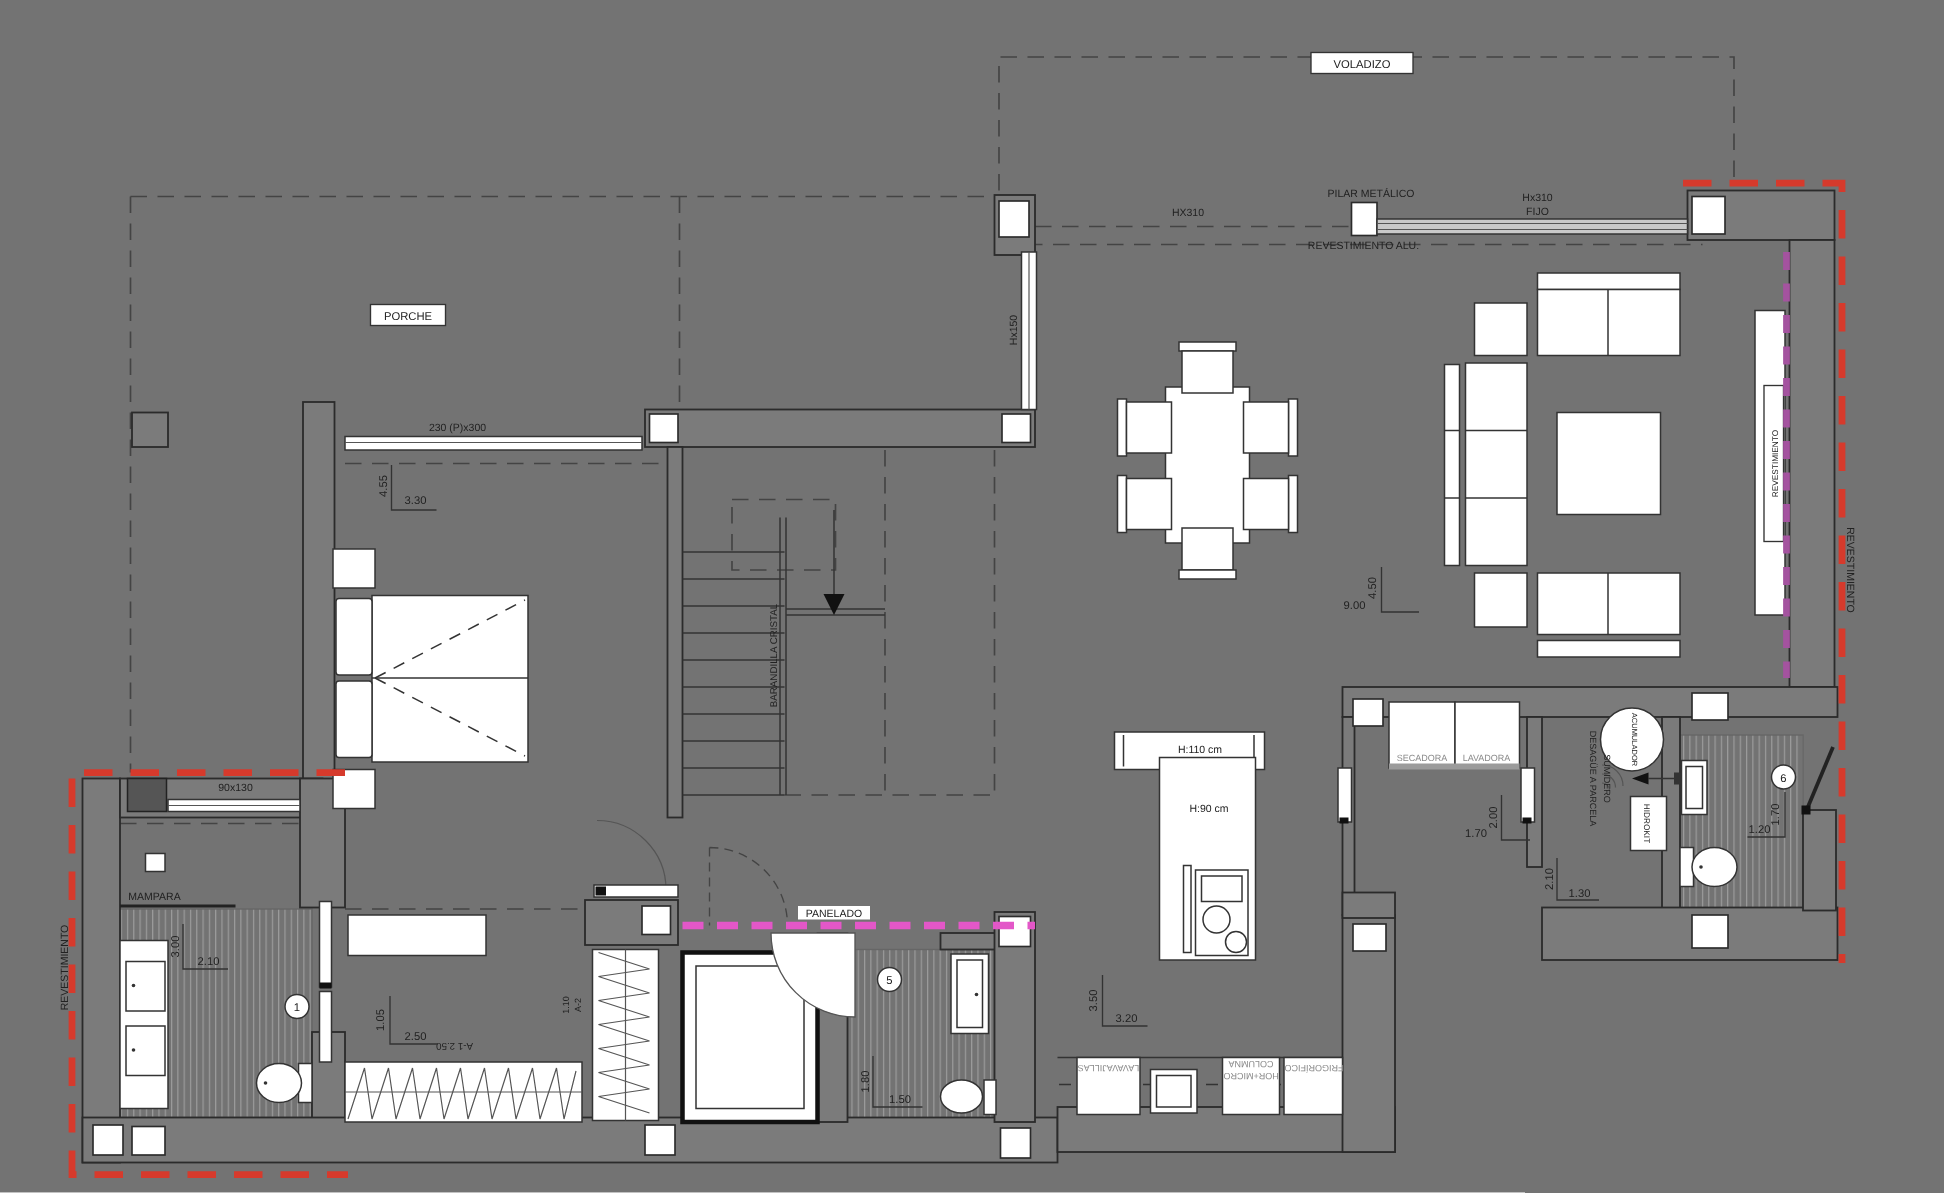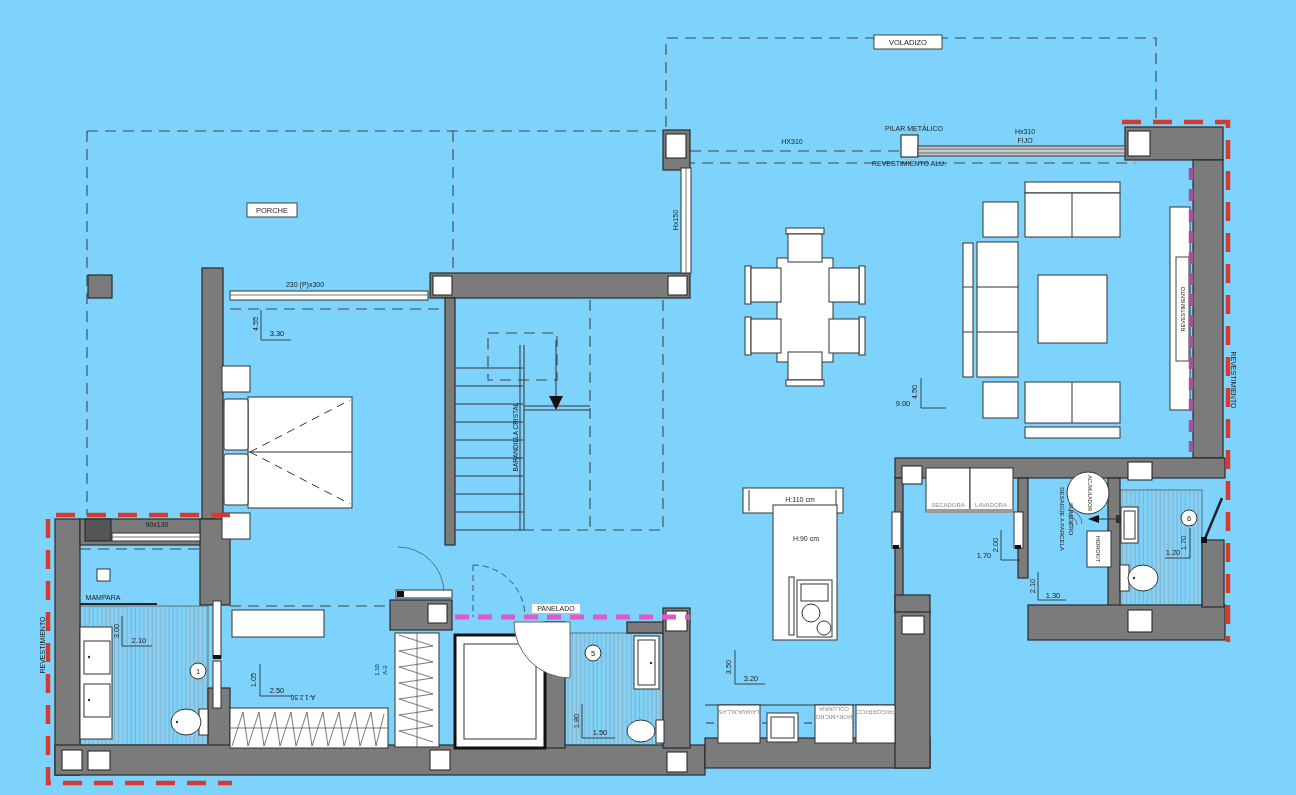--- a/index.html
+++ b/index.html
@@ -1,16 +1,16 @@
 <!DOCTYPE html>
 <html><head>
 <meta charset="utf-8">
 <style>
   html,body{margin:0;padding:0;background:#fff;}
-  .page{width:1296px;height:795px;position:relative;background:#7dd3fc;overflow:hidden;}
+  .page{width:1296px;height:795px;position:relative;background:#737373;overflow:hidden;}
   text{font-family:"Liberation Sans",sans-serif;fill:#222;}
   .t7{font-size:7px;} .t6{font-size:6px;} .t65{font-size:6.5px;} .t8{font-size:7.5px;} .t5{font-size:5px;} .t55{font-size:5.5px;}
   .gray{fill:#8a8a8a;}
   .wall{fill:#7b7b7b;stroke:#2b2b2b;stroke-width:1.2;}
   .darkcol{fill:#555;stroke:#222;stroke-width:1;}
   .col{fill:#fff;stroke:#2b2b2b;stroke-width:1.1;}
   .furn{fill:#fff;stroke:#333;stroke-width:1;}
   .thin{fill:none;stroke:#333;stroke-width:1;}
   .thinner{fill:none;stroke:#555;stroke-width:0.8;}
   .dash{fill:none;stroke:#444;stroke-width:1.1;stroke-dasharray:11 7;}

